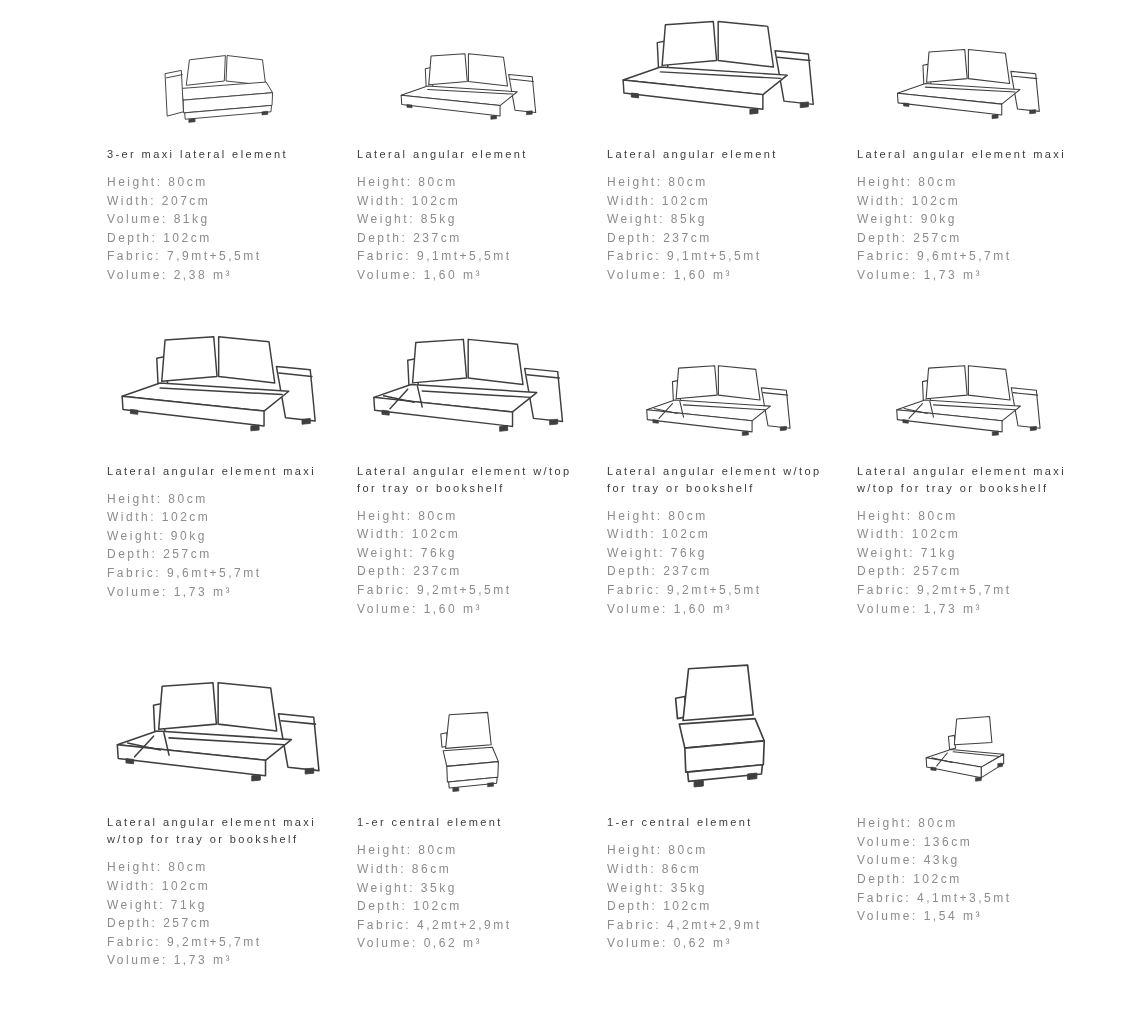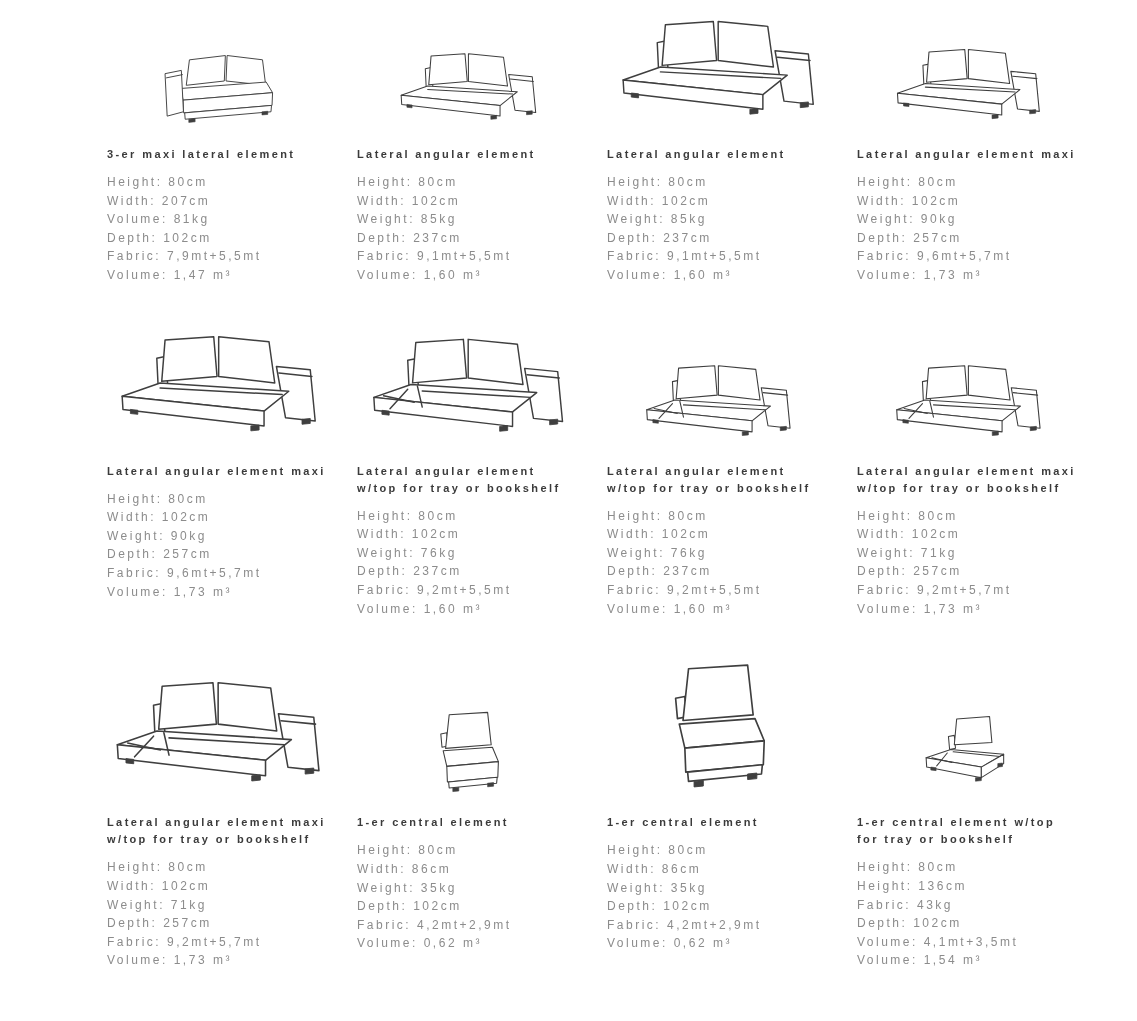--- a/index.html
+++ b/index.html
@@ -16,21 +16,21 @@
     align-items:flex-end;
     justify-content:center;
     margin-bottom:14px;
   }
   .r1 .illu{height:118px;}
   .r2 .illu{height:134px;}
   .r3 .illu{height:152px;}
   .title{
     margin:0 0 10px 0;
     font-size:11px;
-    font-weight:bold;
+    font-weight:normal;
     letter-spacing:2.4px;
     line-height:1.55;
     color:#3b3b3b;
   }
   .spec{
     margin:0;
     font-size:12px;
     letter-spacing:2.5px;
     line-height:18.6px;
     color:#8c8c8c;
@@ -138,21 +138,21 @@
       <svg width="122" height="85" viewBox="0 0 230 160">
           <use href="#illu-sofa-arm-left"></use>
         </svg>
     </div>
     <h3 class="title">3-er maxi lateral element</h3>
     <p class="spec">Height: 80cm</p>
     <p class="spec">Width: 207cm</p>
     <p class="spec">Volume: 81kg</p>
     <p class="spec">Depth: 102cm</p>
     <p class="spec">Fabric: 7,9mt+5,5mt</p>
-    <p class="spec">Volume: 1,47 m³</p>
+    <p class="spec">Volume: 2,38 m³</p>
   </div>
 
   <div class="card r1">
     <div class="illu">
       <svg width="150" height="92" viewBox="0 0 260 160">
           <use href="#illu-sofa-chaise-right"></use>
         </svg>
     </div>
     <h3 class="title">Lateral angular element</h3>
     <p class="spec">Height: 80cm</p>
@@ -297,22 +297,21 @@
     <p class="spec">Fabric: 4,2mt+2,9mt</p>
     <p class="spec">Volume: 0,62 m³</p>
   </div>
 
   <div class="card r3">
     <div class="illu">
       <svg width="100" height="94" viewBox="0 0 170 160">
           <use href="#illu-chair-central-tray"></use>
         </svg>
     </div>
-    <h3 class="title">1-er central element w/top for tray or bookshelf</h3>
-    <p class="spec">Height: 80cm</p>
-    <p class="spec">Height: 136cm</p>
-    <p class="spec">Fabric: 43kg</p>
+    <p class="spec">Height: 80cm</p>
+    <p class="spec">Volume: 136cm</p>
+    <p class="spec">Volume: 43kg</p>
     <p class="spec">Depth: 102cm</p>
-    <p class="spec">Volume: 4,1mt+3,5mt</p>
+    <p class="spec">Fabric: 4,1mt+3,5mt</p>
     <p class="spec">Volume: 1,54 m³</p>
   </div>
 
 </div>
 
 </body></html>

